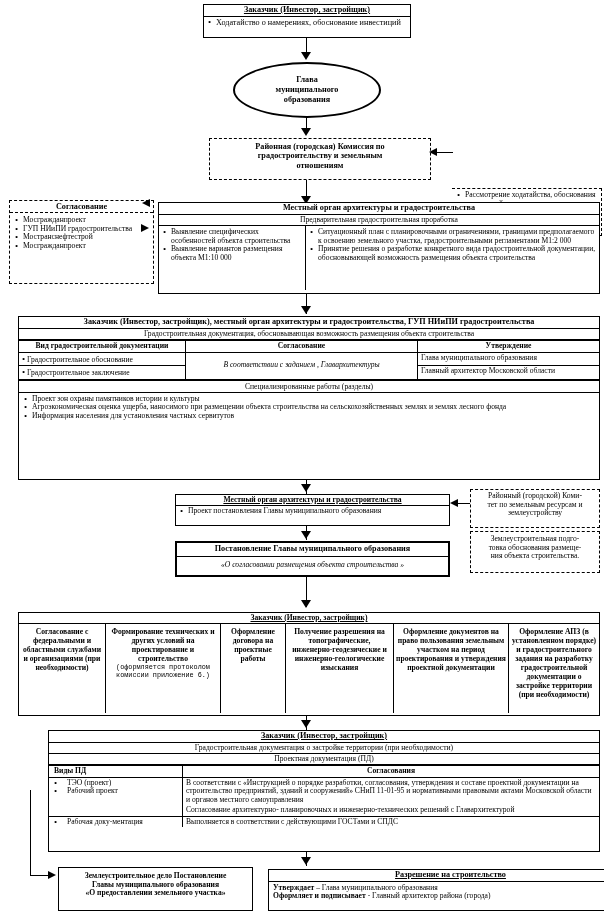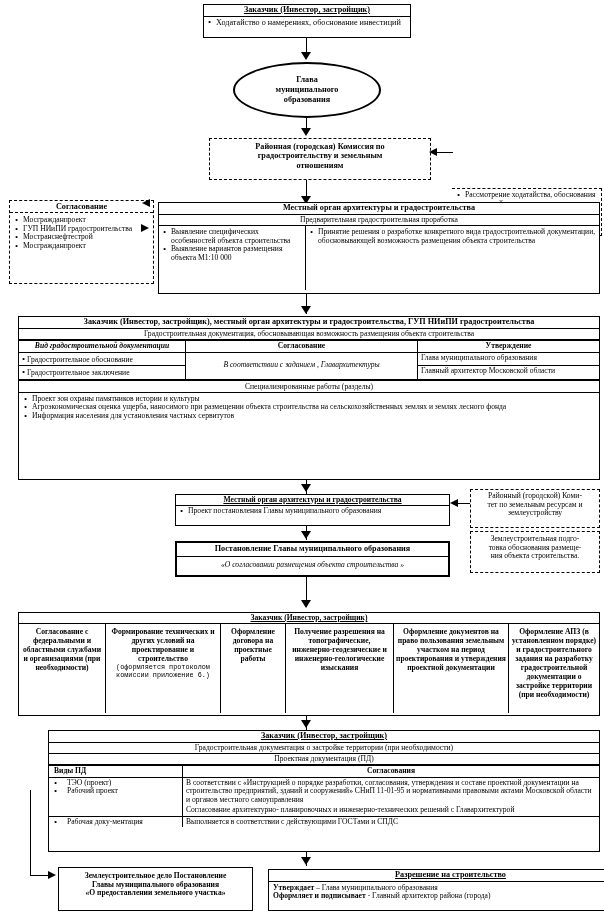--- a/index.html
+++ b/index.html
@@ -165,37 +165,38 @@
     <div class="sub fs10">Предварительная градостроительная проработка</div>
     <div style="display:flex;height:calc(100% - 26px);">
       <div style="width:140px;border-right:1.1px solid #000;padding:2px 3px;">
         <ul class="ul fs10">
           <li>Выявление специфических особенностей объекта строительства</li>
           <li>Выявление вариантов размещения объекта М1:10 000</li>
         </ul>
       </div>
       <div style="flex:1;padding:2px 3px;">
         <ul class="ul fs10">
+          <li>Ситуационный план с планировочными ограничениями, границами предполагаемого к освоению земельного участка, градостроительными регламентами М1:2 000</li>
           <li>Принятие решения о разработке конкретного вида градостроительной документации, обосновывающей возможность размещения объекта строительства</li>
         </ul>
       </div>
     </div>
   </div>
 
   <div class="vline" style="left:306px;top:294px;height:20px;"></div>
   <div class="arw-d" style="left:301px;top:306px;"></div>
 
   <div class="box" style="left:18px;top:316px;width:582px;height:164px;">
     <div class="hdr fs11">Заказчик (Инвестор, застройщик), местный орган архитектуры и градостроительства, ГУП НИиПИ градостроительства</div>
     <div class="sub fs10">Градостроительная документация, обосновывающая возможность размещения объекта строительства</div>
 
     <table class="grid fs10" style="border-top:none;">
       <tbody>
           <tr>
-        <th style="width:160px;border-left:none;font-style:italic;">Вид градостроительной документации</th>
+        <th style="width:160px;border-left:none;">Вид градостроительной документации</th>
         <th style="width:225px;">Согласование</th>
         <th style="border-right:none;">Утверждение</th>
       </tr>
       <tr>
         <td style="border-left:none;">
           <span style="font-size:9px;">•</span>&nbsp;<span>Градостроительное обоснование</span>
         </td>
         <td rowspan="2" class="cellctr i" style="vertical-align:middle;">В соответствии с заданием , Главархитектуры</td>
         <td style="border-right:none;">Глава муниципального образования</td>
       </tr>

